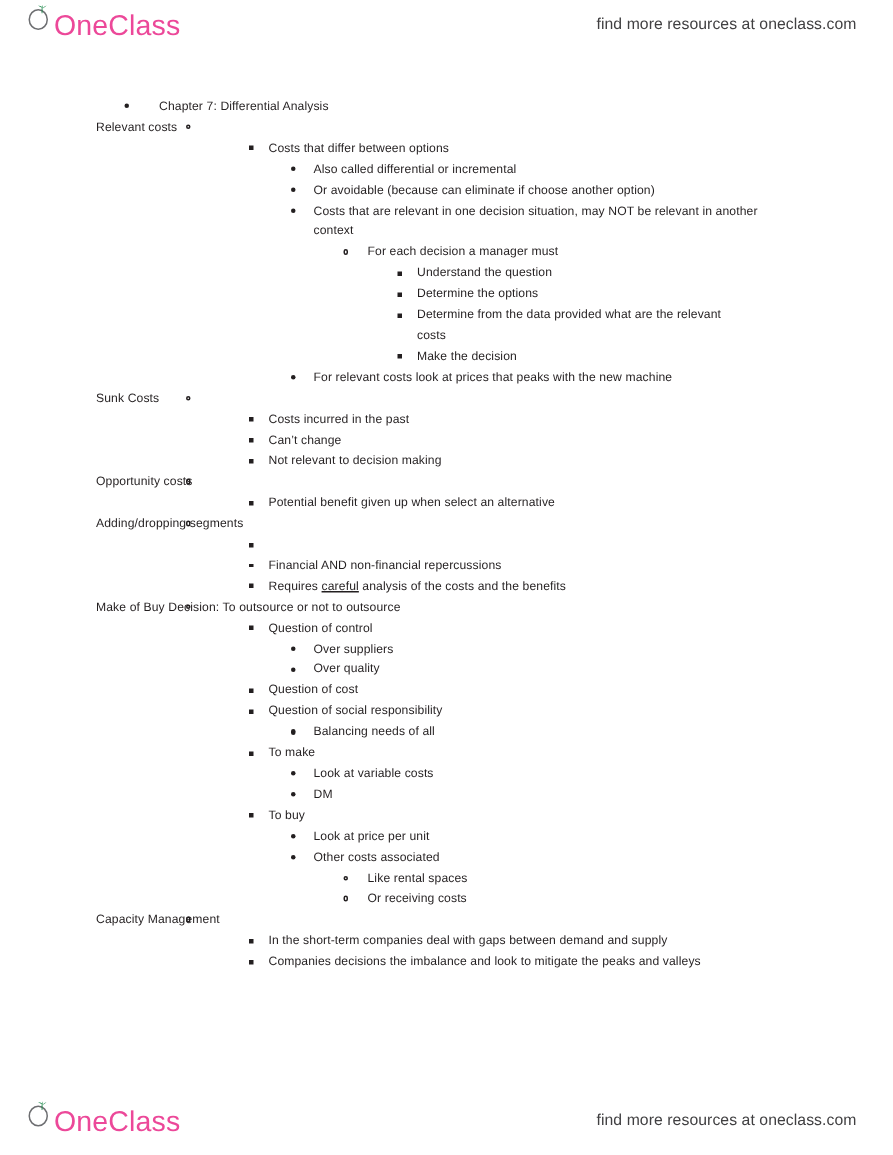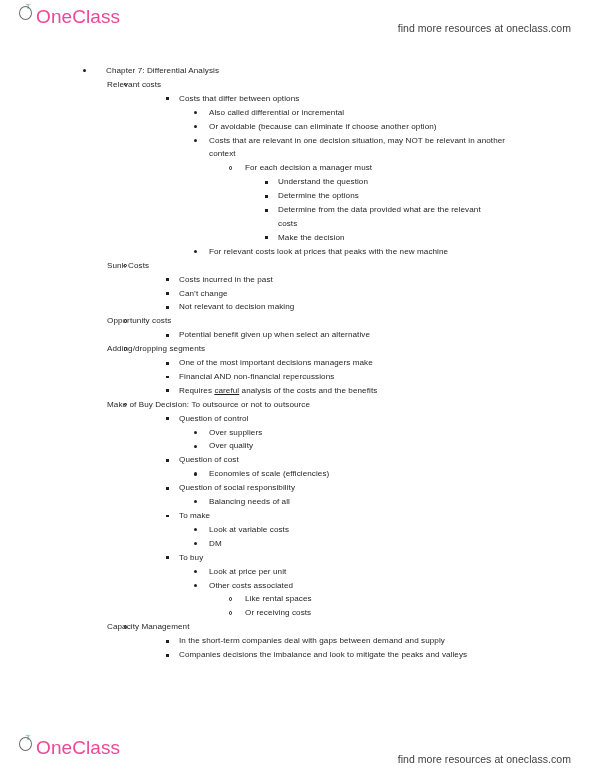--- a/index.html
+++ b/index.html
@@ -67,21 +67,21 @@
     font-family: "Liberation Sans", sans-serif;
     font-size: 19px;
     letter-spacing: 0.1px;
     color: #ec4899;
     line-height: 19px;
     margin-left: 1px;
   }
   .banner-tagline {
     position: absolute;
     right: 24px;
-    top: 22px;
+    top: 10px;
     font-size: 10.5px;
     color: #414042;
     letter-spacing: 0.05px;
     white-space: nowrap;
   }
 
   
   .outline {
     position: absolute;
     left: 0;
@@ -127,21 +127,21 @@
     width: 2.9px;
     height: 2.9px;
     background: #231f20;
   }
 
   
   .lv1 > .bullet { left: 83px; top: 5.2px; }
   .lv1 > .txt    { margin-left: 106px; }
 
   .lv2 > .bullet { left: 124px; top: 5.0px; }
-  .lv2 > .txt    { margin-left: 107px; }
+  .lv2 > .txt    { margin-left: 64px; }
 
   .lv3 > .bullet { left: 166px; top: 5.6px; }
   .lv3 > .txt    { margin-left: 179px; }
 
   .lv4 > .bullet { left: 194px; top: 5.2px; }
   .lv4 > .txt    { margin-left: 209px; }
 
   .lv5 > .bullet { left: 229px; top: 5.0px; }
   .lv5 > .txt    { margin-left: 245px; }
 
@@ -192,29 +192,28 @@
       </div>
       <div class="li lv6"><span class="bullet b-square"></span><span class="txt">Make the decision</span></div>
       <div class="li lv4"><span class="bullet b-disc"></span><span class="txt">For relevant costs look at prices that peaks with the new machine</span></div>
       <div class="li lv2"><span class="bullet b-circle"></span><span class="txt">Sunk Costs</span></div>
       <div class="li lv3"><span class="bullet b-square"></span><span class="txt">Costs incurred in the past</span></div>
       <div class="li lv3"><span class="bullet b-square"></span><span class="txt">Can’t change</span></div>
       <div class="li lv3"><span class="bullet b-square"></span><span class="txt">Not relevant to decision making</span></div>
       <div class="li lv2"><span class="bullet b-circle"></span><span class="txt">Opportunity costs</span></div>
       <div class="li lv3"><span class="bullet b-square"></span><span class="txt">Potential benefit given up when select an alternative</span></div>
       <div class="li lv2"><span class="bullet b-circle"></span><span class="txt">Adding/dropping segments</span></div>
-      <div class="li lv3"><span class="bullet b-square"></span><span class="txt">One of the most important decisions managers make</span></div>
+      <div class="li lv3"><span class="bullet b-square"></span></div>
       <div class="li lv3"><span class="bullet b-square"></span><span class="txt">Financial AND non-financial repercussions</span></div>
       <div class="li lv3"><span class="bullet b-square"></span><span class="txt">Requires <span class="u">careful</span> analysis of the costs and the benefits</span></div>
       <div class="li lv2"><span class="bullet b-circle"></span><span class="txt">Make of Buy Decision: To outsource or not to outsource</span></div>
       <div class="li lv3"><span class="bullet b-square"></span><span class="txt">Question of control</span></div>
       <div class="li lv4"><span class="bullet b-disc"></span><span class="txt">Over suppliers</span></div>
       <div class="li lv4"><span class="bullet b-disc"></span><span class="txt">Over quality</span></div>
       <div class="li lv3"><span class="bullet b-square"></span><span class="txt">Question of cost</span></div>
-      <div class="li lv4"><span class="bullet b-disc"></span><span class="txt">Economies of scale (efficiencies)</span></div>
       <div class="li lv3"><span class="bullet b-square"></span><span class="txt">Question of social responsibility</span></div>
       <div class="li lv4"><span class="bullet b-disc"></span><span class="txt">Balancing needs of all</span></div>
       <div class="li lv3"><span class="bullet b-square"></span><span class="txt">To make</span></div>
       <div class="li lv4"><span class="bullet b-disc"></span><span class="txt">Look at variable costs</span></div>
       <div class="li lv4"><span class="bullet b-disc"></span><span class="txt">DM</span></div>
       <div class="li lv3"><span class="bullet b-square"></span><span class="txt">To buy</span></div>
       <div class="li lv4"><span class="bullet b-disc"></span><span class="txt">Look at price per unit</span></div>
       <div class="li lv4"><span class="bullet b-disc"></span><span class="txt">Other costs associated</span></div>
       <div class="li lv5"><span class="bullet b-circle"></span><span class="txt">Like rental spaces</span></div>
       <div class="li lv5"><span class="bullet b-circle"></span><span class="txt">Or receiving costs</span></div>

